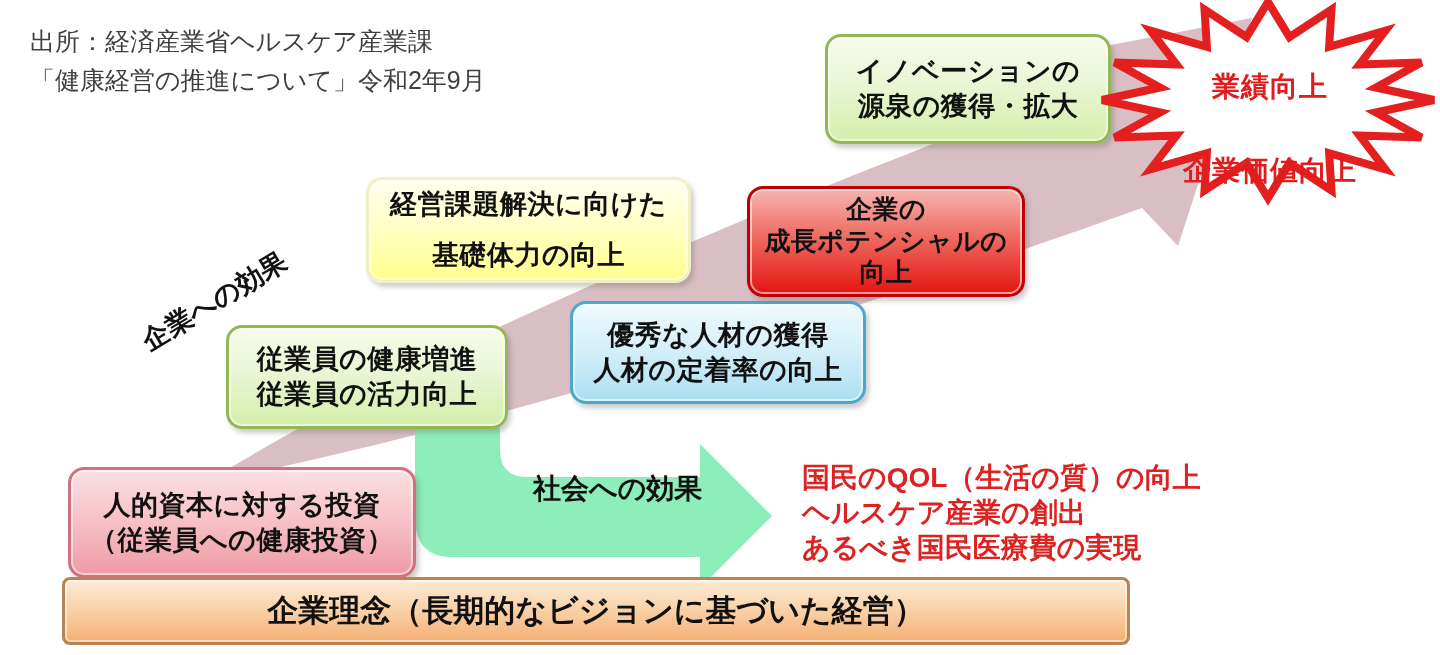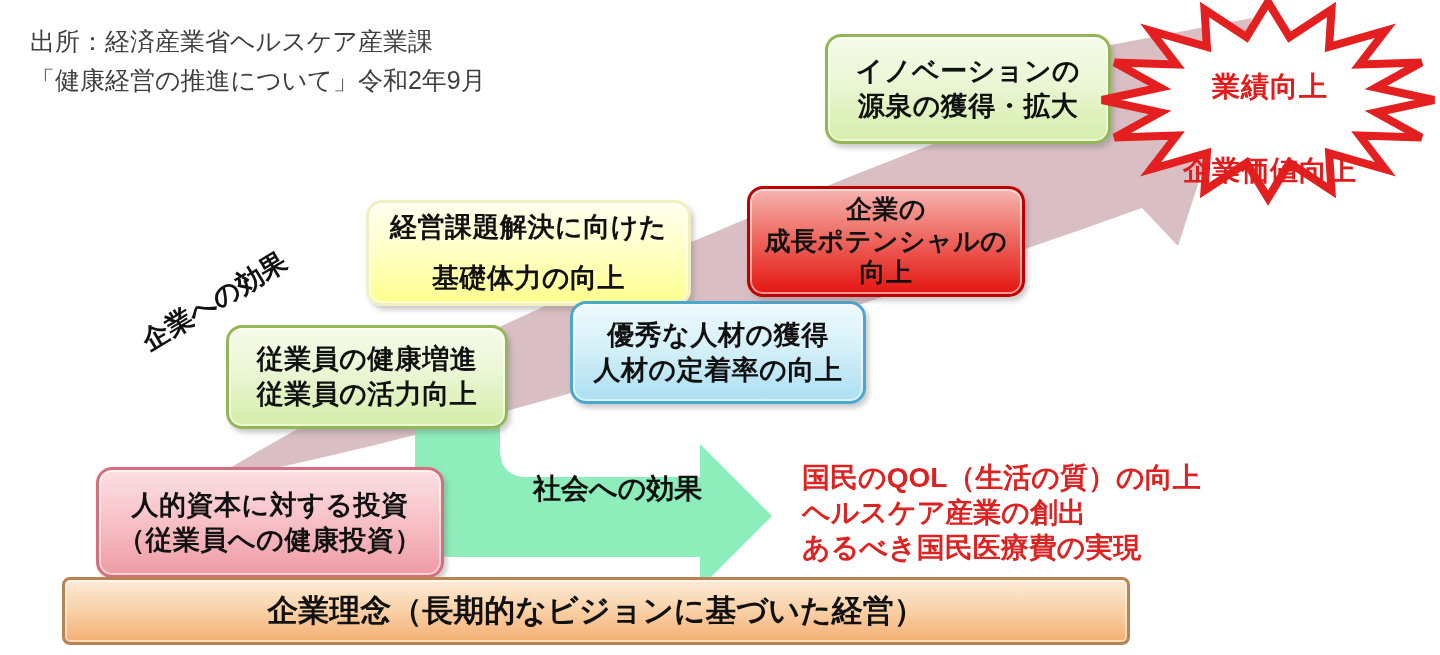--- a/index.html
+++ b/index.html
@@ -15,21 +15,21 @@
     font-size:27px;line-height:1.28;letter-spacing:.5px;
     box-shadow:3px 4px 5px rgba(110,110,110,.35), inset 0 0 0 2px rgba(255,255,255,.55);
     z-index:3;
   }
   .fbox span{display:block;white-space:nowrap;}
   .box-purple{background:linear-gradient(#efe9f8,#e3daf2 45%,#c6b5e2);border:3px solid #7d68a9;}
   .box-green {background:linear-gradient(#f6fbea,#eaf6d4 45%,#d5edaa);border:3px solid #94b755;}
   .box-yellow{background:linear-gradient(#ffffee,#ffffc9 45%,#ffff8e);border:3px solid #f0f0c0;}
   .box-red   {background:linear-gradient(#f6b5b1,#ee6b62 45%,#e41410);border:3px solid #c00000;}
   .box-blue  {background:linear-gradient(#eefafd,#d5f0f8 45%,#abdff2);border:3px solid #4aa8cc;}
-  .box-pink  {background:linear-gradient(#fbe0e4,#f7c3c9 45%,#ee9ba5);border:3px solid #d4707e;margin-left:28px;}
+  .box-pink  {background:linear-gradient(#fbe0e4,#f7c3c9 45%,#ee9ba5);border:3px solid #d4707e;}
   
   .foundation{
     position:absolute;left:62px;top:577px;width:1068px;height:68px;border-radius:8px;
     background:linear-gradient(#fcebd8,#f9d3ab 45%,#f5af73);border:3px solid #bb8350;
     display:flex;align-items:center;justify-content:center;
     font-size:31px;font-weight:bold;color:#111;z-index:3;box-sizing:border-box;
     box-shadow:inset 0 0 0 2px rgba(255,255,255,.5);
   }
   
   .star-wrap{position:absolute;left:1098px;top:0px;width:344px;height:210px;z-index:4;}
@@ -91,21 +91,21 @@
   <div class="fbox box-pink" style="left:68px;top:467px;width:342px;height:105px;">
     <span>人的資本に対する投資</span>
     <span>（従業員への健康投資）</span>
   </div>
 
   <div class="fbox box-green" style="left:226px;top:325px;width:276px;height:98px;">
     <span>従業員の健康増進</span>
     <span>従業員の活力向上</span>
   </div>
 
-  <div class="fbox box-yellow" style="left:366px;top:200px;width:319px;height:100px;gap:16px;">
+  <div class="fbox box-yellow" style="left:366px;top:177px;width:319px;height:100px;gap:16px;">
     <span>経営課題解決に向けた</span>
     <span>基礎体力の向上</span>
   </div>
 
 
   <div class="fbox box-blue" style="left:570px;top:301px;width:290px;height:97px;">
     <span>優秀な人材の獲得</span>
     <span>人材の定着率の向上</span>
   </div>
 

